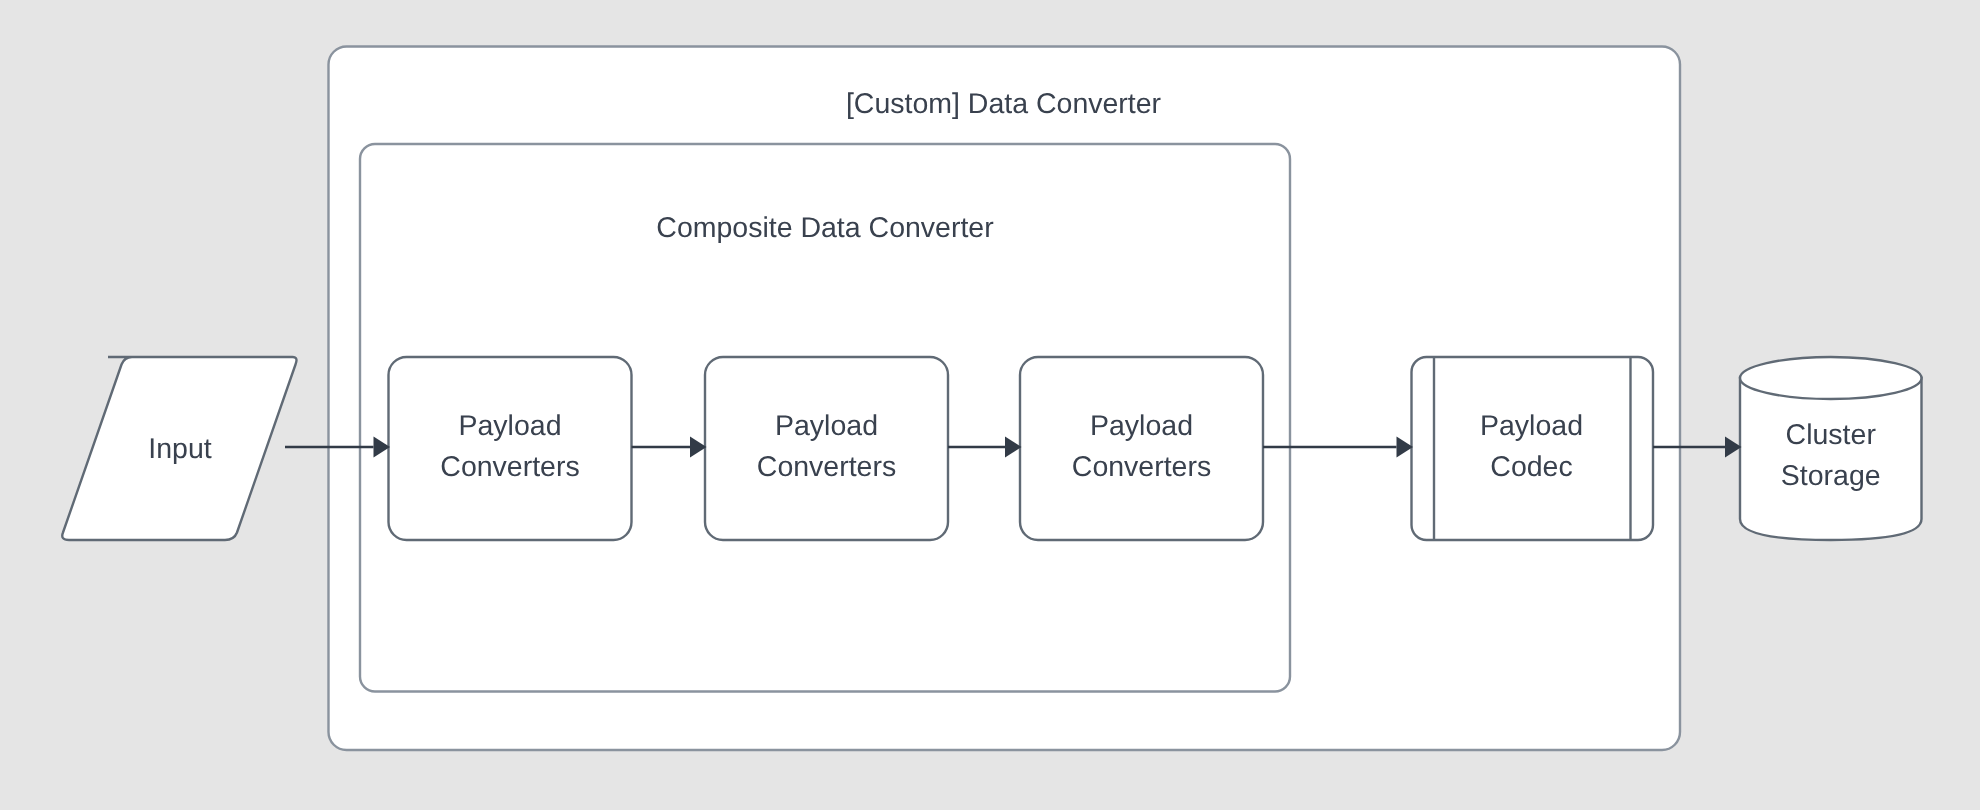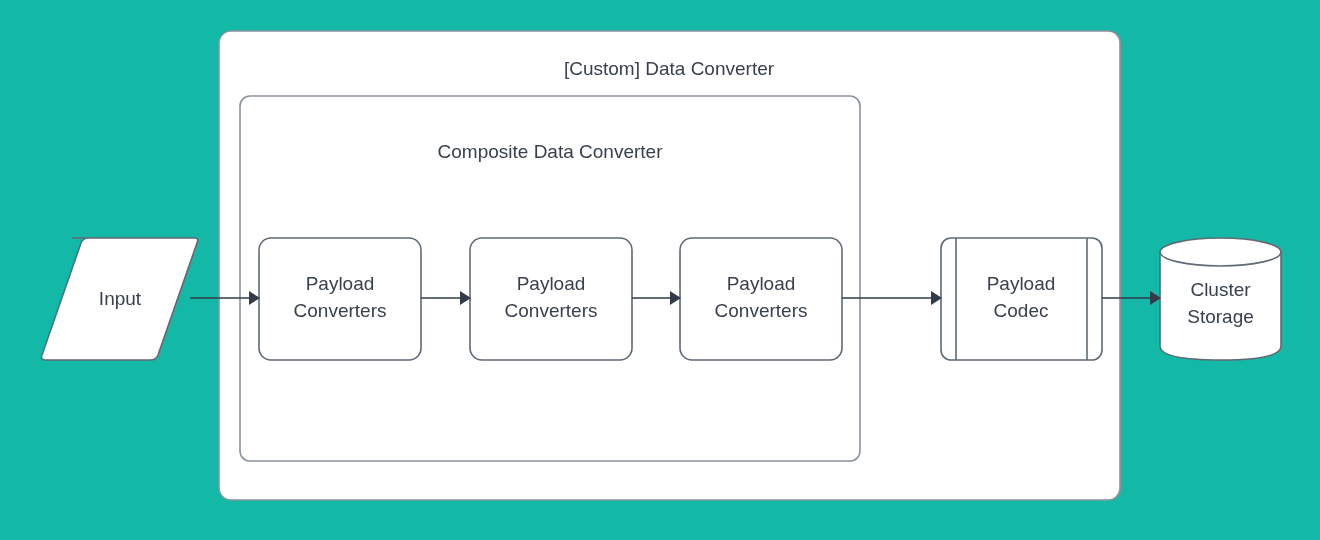--- a/index.html
+++ b/index.html
@@ -7,21 +7,21 @@
     padding: 0;
     background: #ffffff;
   }
   body {
     font-family: "Liberation Sans", sans-serif;
   }
   #canvas {
     position: relative;
     width: 1320px;
     height: 540px;
-    background: #14b8a6;
+    background: #e5e5e5;
     overflow: hidden;
   }
   #diagram-svg {
     position: absolute;
     left: 0;
     top: 0;
     width: 1320px;
     height: 540px;
   }
   .shape-stroke {

